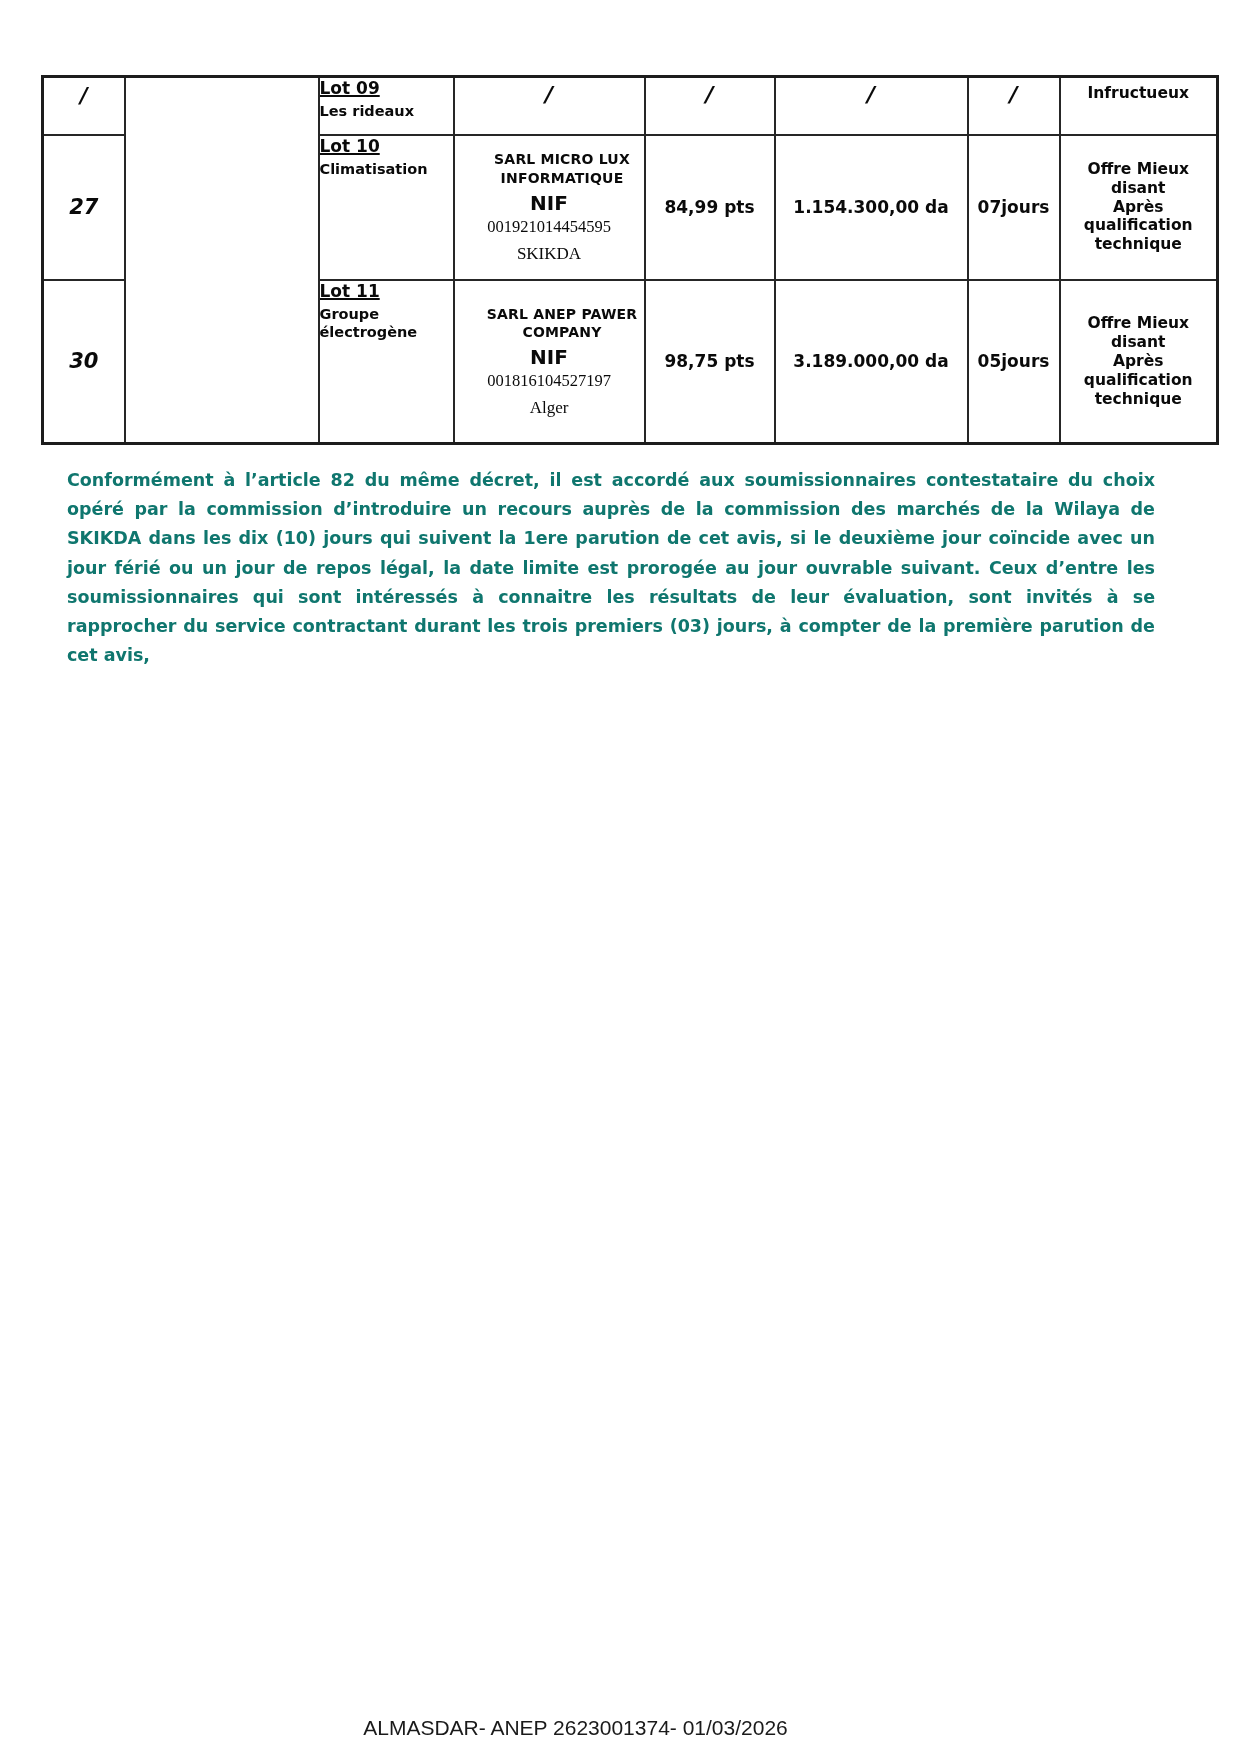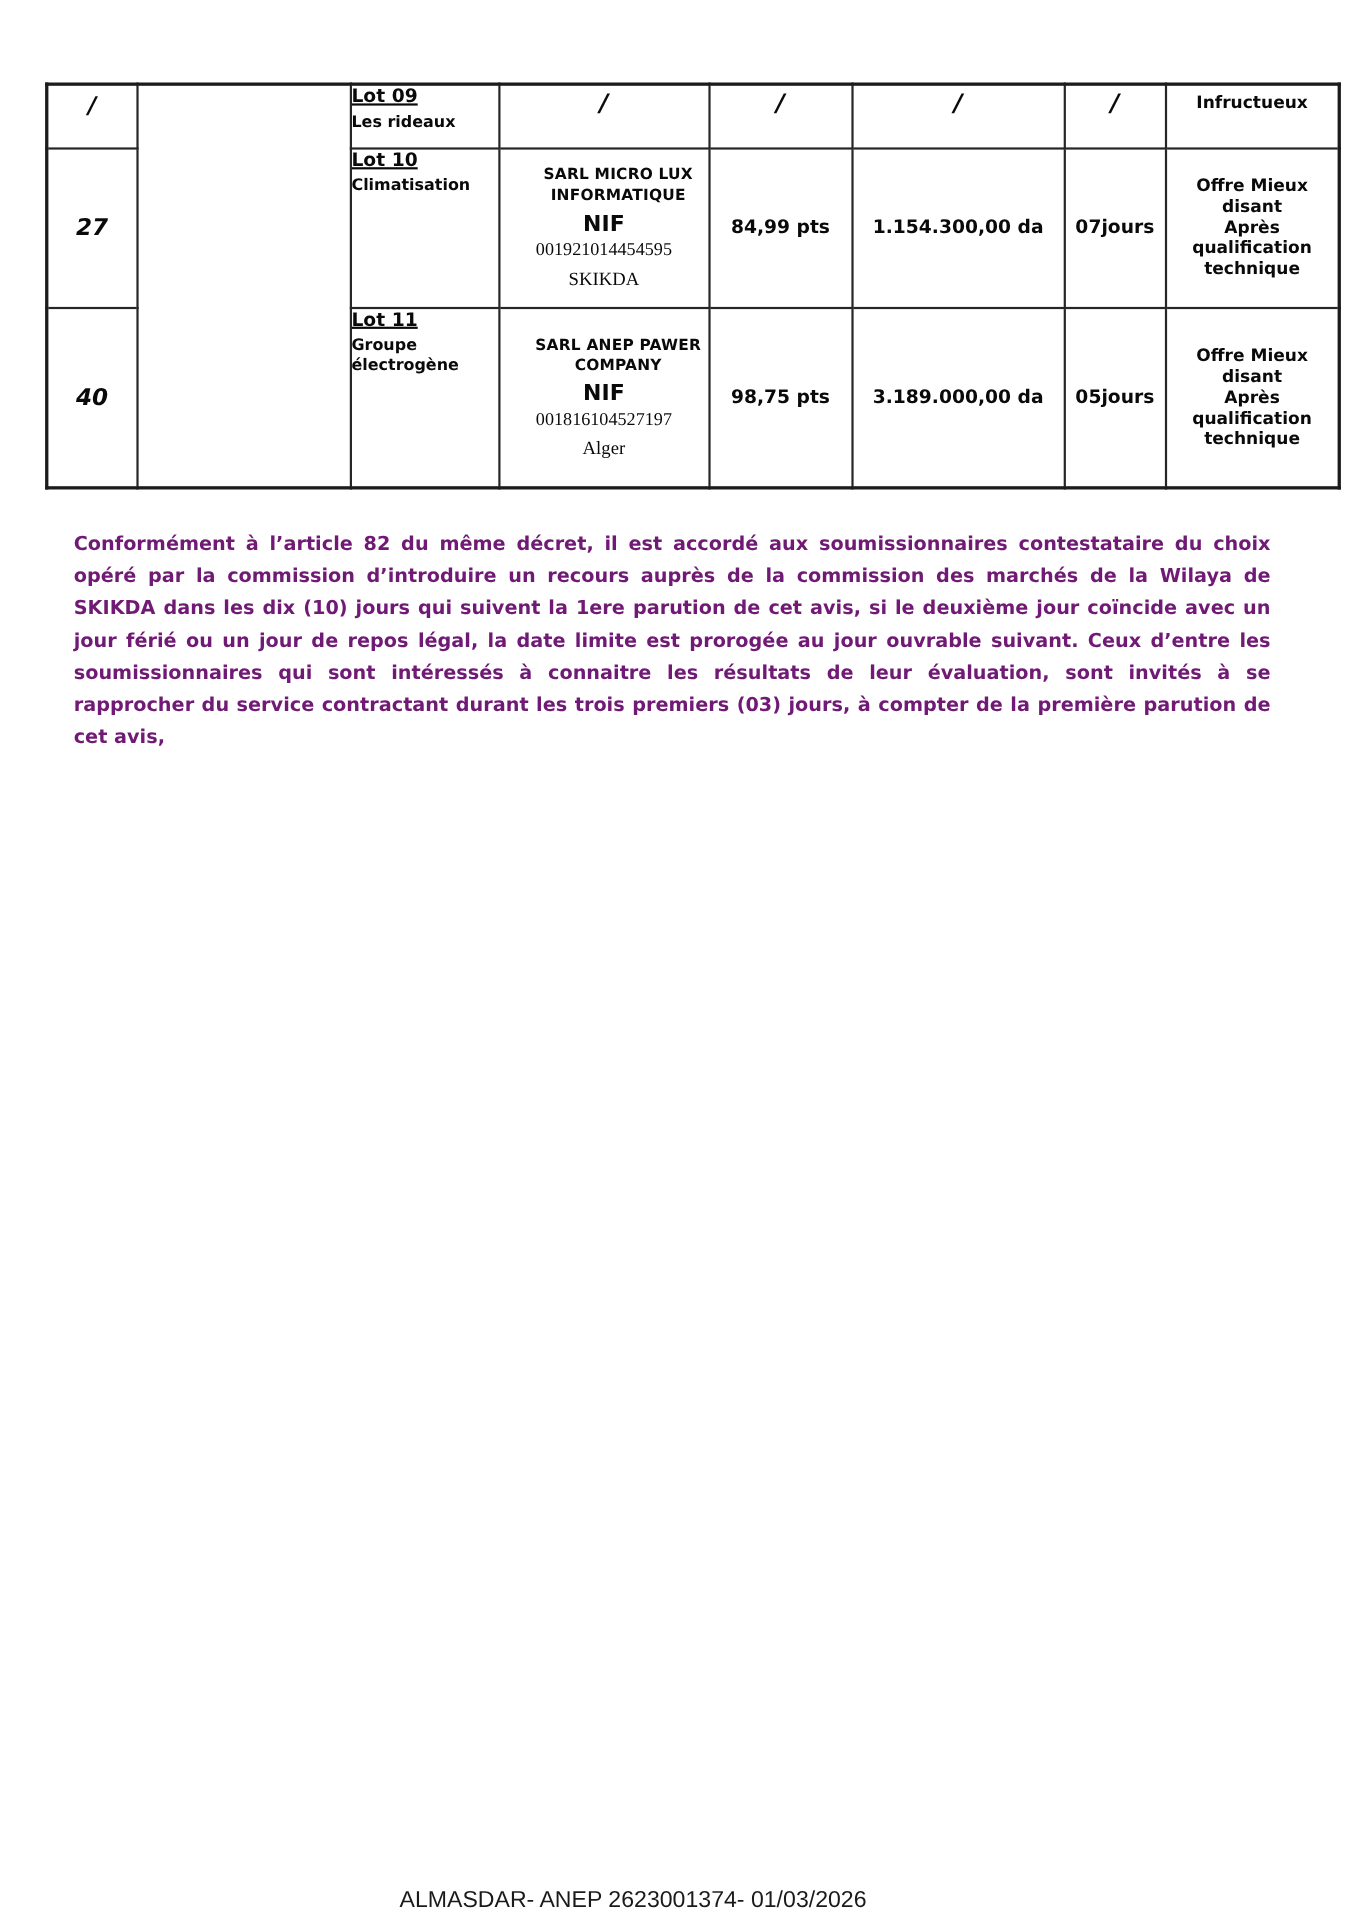--- a/index.html
+++ b/index.html
@@ -92,27 +92,27 @@
   tr.r0 td.c-company, tr.r0 td.c-points, tr.r0 td.c-amount, tr.r0 td.c-delay {
     vertical-align: top; padding-top: 4px;
     font-size: 22px; font-weight: 600; font-style: italic;
   }
   tr.r0 td.c-result { vertical-align: top; padding-top: 6px; }
 
   
   .legal-paragraph {
     position: absolute;
     left: 67px;
-    top: 481px;
+    top: 466px;
     width: 1088px;
     text-align: justify;
     font-size: 17.5px;
     font-weight: bold;
     line-height: 29.2px;
-    color: #701a75;
+    color: #0f766e;
   }
 
   
   .footer-note {
     position: absolute;
     top: 1716px;
     left: 0;
     width: 100%;
     text-align: center;
     transform: translateX(-45px);
@@ -169,21 +169,21 @@
       <td class="c-amount">1.154.300,00 da</td>
       <td class="c-delay">07jours</td>
       <td class="c-result">Offre Mieux
 disant
 Après
 qualification
 technique</td>
     </tr>
 
     <tr class="r2">
-      <td class="c-num">40</td>
+      <td class="c-num">30</td>
       <td class="c-lot">
         <div class="lot-title">Lot 11</div>
         <div class="lot-desc">Groupe électrogène</div>
       </td>
       <td class="c-company">
         <div class="co-name">SARL ANEP PAWER COMPANY</div>
         <div class="co-nif-label">NIF</div>
         <div class="co-nif">001816104527197</div>
         <div class="co-city">Alger</div>
       </td>

